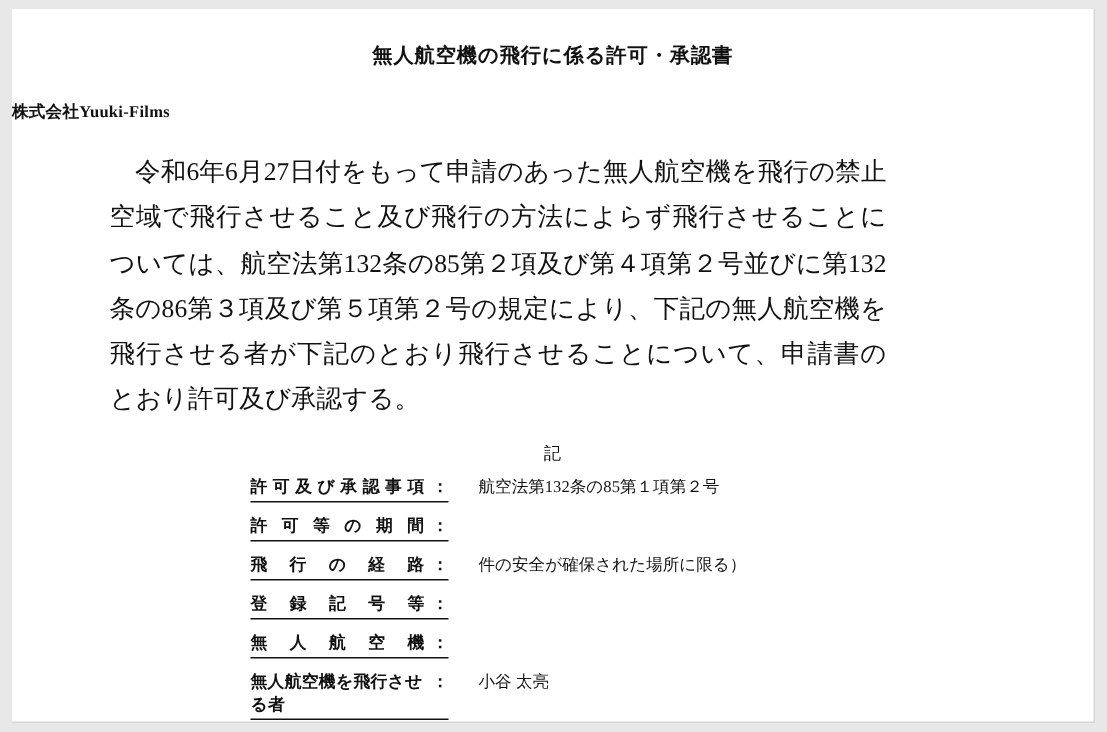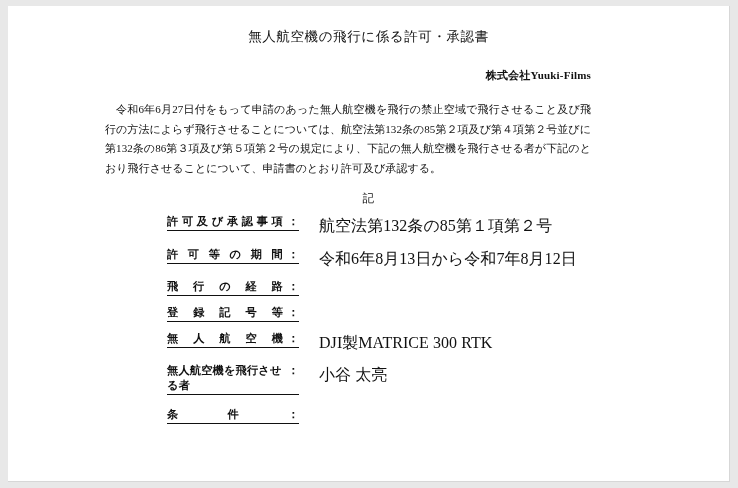--- a/index.html
+++ b/index.html
@@ -21,51 +21,50 @@
     width: 722px;
     height: 476px;
     background: #ffffff;
     border-right: 1px solid #d7d7d7;
     border-bottom: 1px solid #d7d7d7;
     box-sizing: border-box;
     color: #111111;
   }
   .doc-title {
     text-align: center;
-    font-weight: normal;
+    font-weight: bold;
     font-size: 13.5px;
     letter-spacing: 0.6px;
     margin: 0;
     padding-top: 22px;
   }
   .addressee-block {
     margin-top: 21px;
     padding-right: 138px;
-    text-align: right;
     font-size: 11px;
     line-height: 1.55;
   }
   .addressee-company {
     font-weight: bold;
     letter-spacing: 0.2px;
   }
   .addressee-person {
     display: block;
     padding-right: 0;
     margin-top: 1px;
     letter-spacing: 0.2px;
   }
   .addressee-person .honorific {
     margin-left: 14px;
     font-weight: bold;
   }
   .body-paragraph {
     margin: 16px 0 0 0;
-    padding: 0 138px 0 97px;
-    font-size: 11px;
+    padding: 0 138px 0 65px;
+    font-size: 17px;
     line-height: 1.78;
     text-align: justify;
     text-indent: 1em;
     letter-spacing: 0.05px;
   }
   .ki-marker {
     text-align: center;
     font-size: 11.5px;
     margin-top: 13px;
     letter-spacing: 0.5px;
@@ -99,21 +98,21 @@
   }
   .field-label.tight .chars {
     justify-content: flex-start;
     letter-spacing: 0.2px;
   }
   .field-label .colon {
     flex: 0 0 auto;
     margin-left: 5px;
   }
   .field-value {
-    font-size: 16px;
+    font-size: 11px;
     line-height: 1.45;
     padding-left: 20px;
     max-width: 300px;
     letter-spacing: 0.05px;
   }
   .field-value .line {
     display: block;
   }
   .conditions-row {
     margin-top: 12px;
@@ -169,36 +168,34 @@
           <span class="chars">
             <span>許</span>
             <span>可</span>
             <span>等</span>
             <span>の</span>
             <span>期</span>
             <span>間</span>
           </span>
           <span class="colon">：</span>
         </div>
-        <div class="field-value">
-          <span class="line">令和6年8月13日から令和7年8月12日</span>
-        </div>
       </div>
       <div class="field-row">
         <div class="field-label">
           <span class="chars">
             <span>飛</span>
             <span>行</span>
             <span>の</span>
             <span>経</span>
             <span>路</span>
           </span>
           <span class="colon">：</span>
         </div>
         <div class="field-value">
+          <span class="line">件の安全が確保された場所に限る）</span>
         </div>
       </div>
       <div class="field-row">
         <div class="field-label">
           <span class="chars">
             <span>登</span>
             <span>録</span>
             <span>記</span>
             <span>号</span>
             <span>等</span>
@@ -210,23 +207,20 @@
         <div class="field-label">
           <span class="chars">
             <span>無</span>
             <span>人</span>
             <span>航</span>
             <span>空</span>
             <span>機</span>
           </span>
           <span class="colon">：</span>
         </div>
-        <div class="field-value">
-          <span class="line">DJI製MATRICE 300 RTK</span>
-        </div>
       </div>
       <div class="field-row">
         <div class="field-label tight">
           <span class="chars">
             <span>無人航空機を飛行させる者</span>
           </span>
           <span class="colon">：</span>
         </div>
         <div class="field-value">
           <span class="line">小谷 太亮</span>

